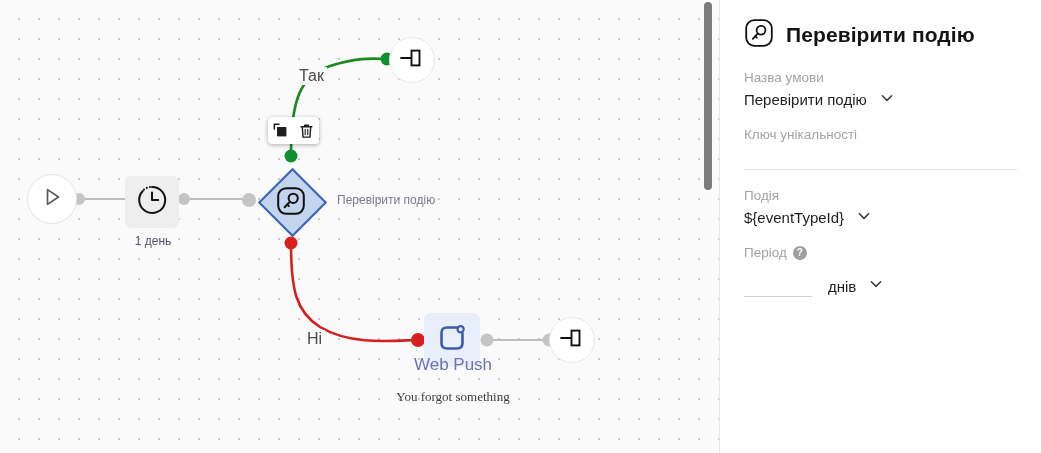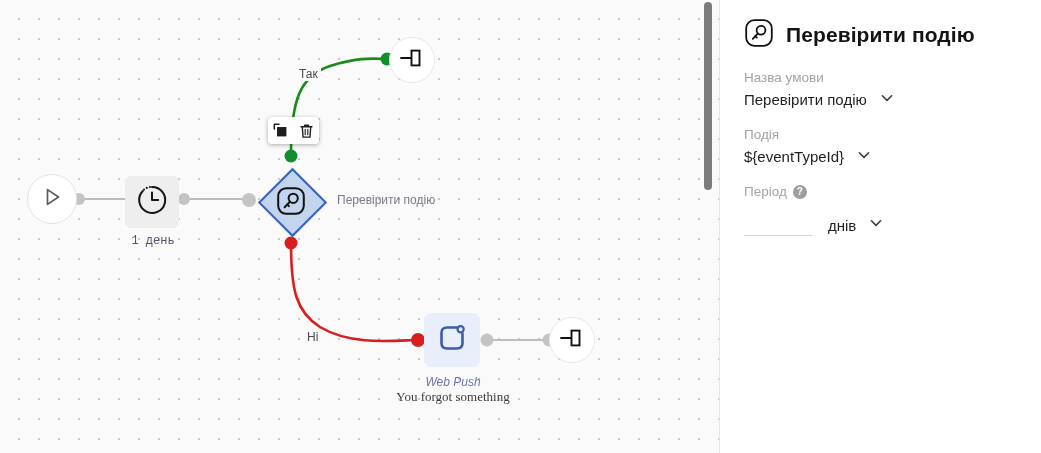--- a/index.html
+++ b/index.html
@@ -39,21 +39,21 @@
   #delay-node{
     left:125px;top:176px;width:54px;height:52px;
     background:#eeeeee;border-radius:6px;
     display:flex;align-items:center;justify-content:center;
   }
   .node-caption{
     position:absolute;
     font-size:12px;color:#5b5f77;white-space:nowrap;
     text-align:center;
   }
-  #delay-caption{left:98px;top:234px;width:110px;color:#53526b;font-family:Liberation Mono, monospace;}
+  #delay-caption{left:98px;top:234px;width:110px;color:#53526b;}
 
   
   #cond-node{
     left:259px;top:169px;width:63px;height:63px;
   }
   #cond-node .diamond{
     position:absolute;left:0;top:0;width:45px;height:45px;
     margin:9px;
     background:#c3d4ef;
     border:2px solid #3a63b8;
@@ -65,35 +65,35 @@
     display:flex;align-items:center;justify-content:center;
   }
   #cond-label{left:337px;top:193px;text-align:left;color:#7b7b8a;font-size:12px;}
 
   
   #webpush-node{
     left:424px;top:313px;width:56px;height:54px;
     background:#e8effb;border-radius:6px;
     display:flex;align-items:center;justify-content:center;
   }
-  #webpush-caption{left:398px;top:375px;width:110px;color:#6b74b5;font-size:12px;font-style:italic;}
+  #webpush-caption{left:398px;top:355px;width:110px;color:#6b74b5;font-size:17px;}
   #webpush-sub{left:373px;top:389px;width:160px;color:#3c3c3c;font-size:13px;font-family:Liberation Serif, serif;}
 
   
   .exit-node{
     width:46px;height:46px;border-radius:50%;
     background:#ffffff;border:1px solid #e8e8e8;box-sizing:border-box;
     display:flex;align-items:center;justify-content:center;
   }
   #exit-node-top{left:389px;top:37px;}
   #exit-node-bottom{left:549px;top:317px;}
 
   
   .edge-label{
-    position:absolute;font-size:12px;color:#4a4a4a;
+    position:absolute;font-size:16px;color:#4a4a4a;
     background:#fafafa;padding:0 3px;white-space:nowrap;
   }
   #label-yes{left:296px;top:67px;}
   #label-no{left:304px;top:330px;}
 
   
   #node-toolbar{
     position:absolute;left:268px;top:117px;
     width:51px;height:27px;
     background:#ffffff;border-radius:4px;
@@ -304,20 +304,24 @@
       <div class="field-value">
         <span>Перевірити подію</span>
         <span class="caret">
           <svg width="16" height="16" viewBox="0 0 16 16" xmlns="http://www.w3.org/2000/svg">
             <path d="M3.4 5.8 L8 10.4 L12.6 5.8" stroke="#3d3d3d" stroke-width="1.6" fill="none" stroke-linecap="round" stroke-linejoin="round"></path>
           </svg>
         </span>
       </div>
     </div>
 
+    <div class="field">
+      <div class="field-label">Ключ унікальності</div>
+      <div class="hr"></div>
+    </div>
 
     <div class="field">
       <div class="field-label">Подія</div>
       <div class="field-value">
         <span>${eventTypeId}</span>
         <span class="caret">
           <svg width="16" height="16" viewBox="0 0 16 16" xmlns="http://www.w3.org/2000/svg">
             <path d="M3.4 5.8 L8 10.4 L12.6 5.8" stroke="#3d3d3d" stroke-width="1.6" fill="none" stroke-linecap="round" stroke-linejoin="round"></path>
           </svg>
         </span>

